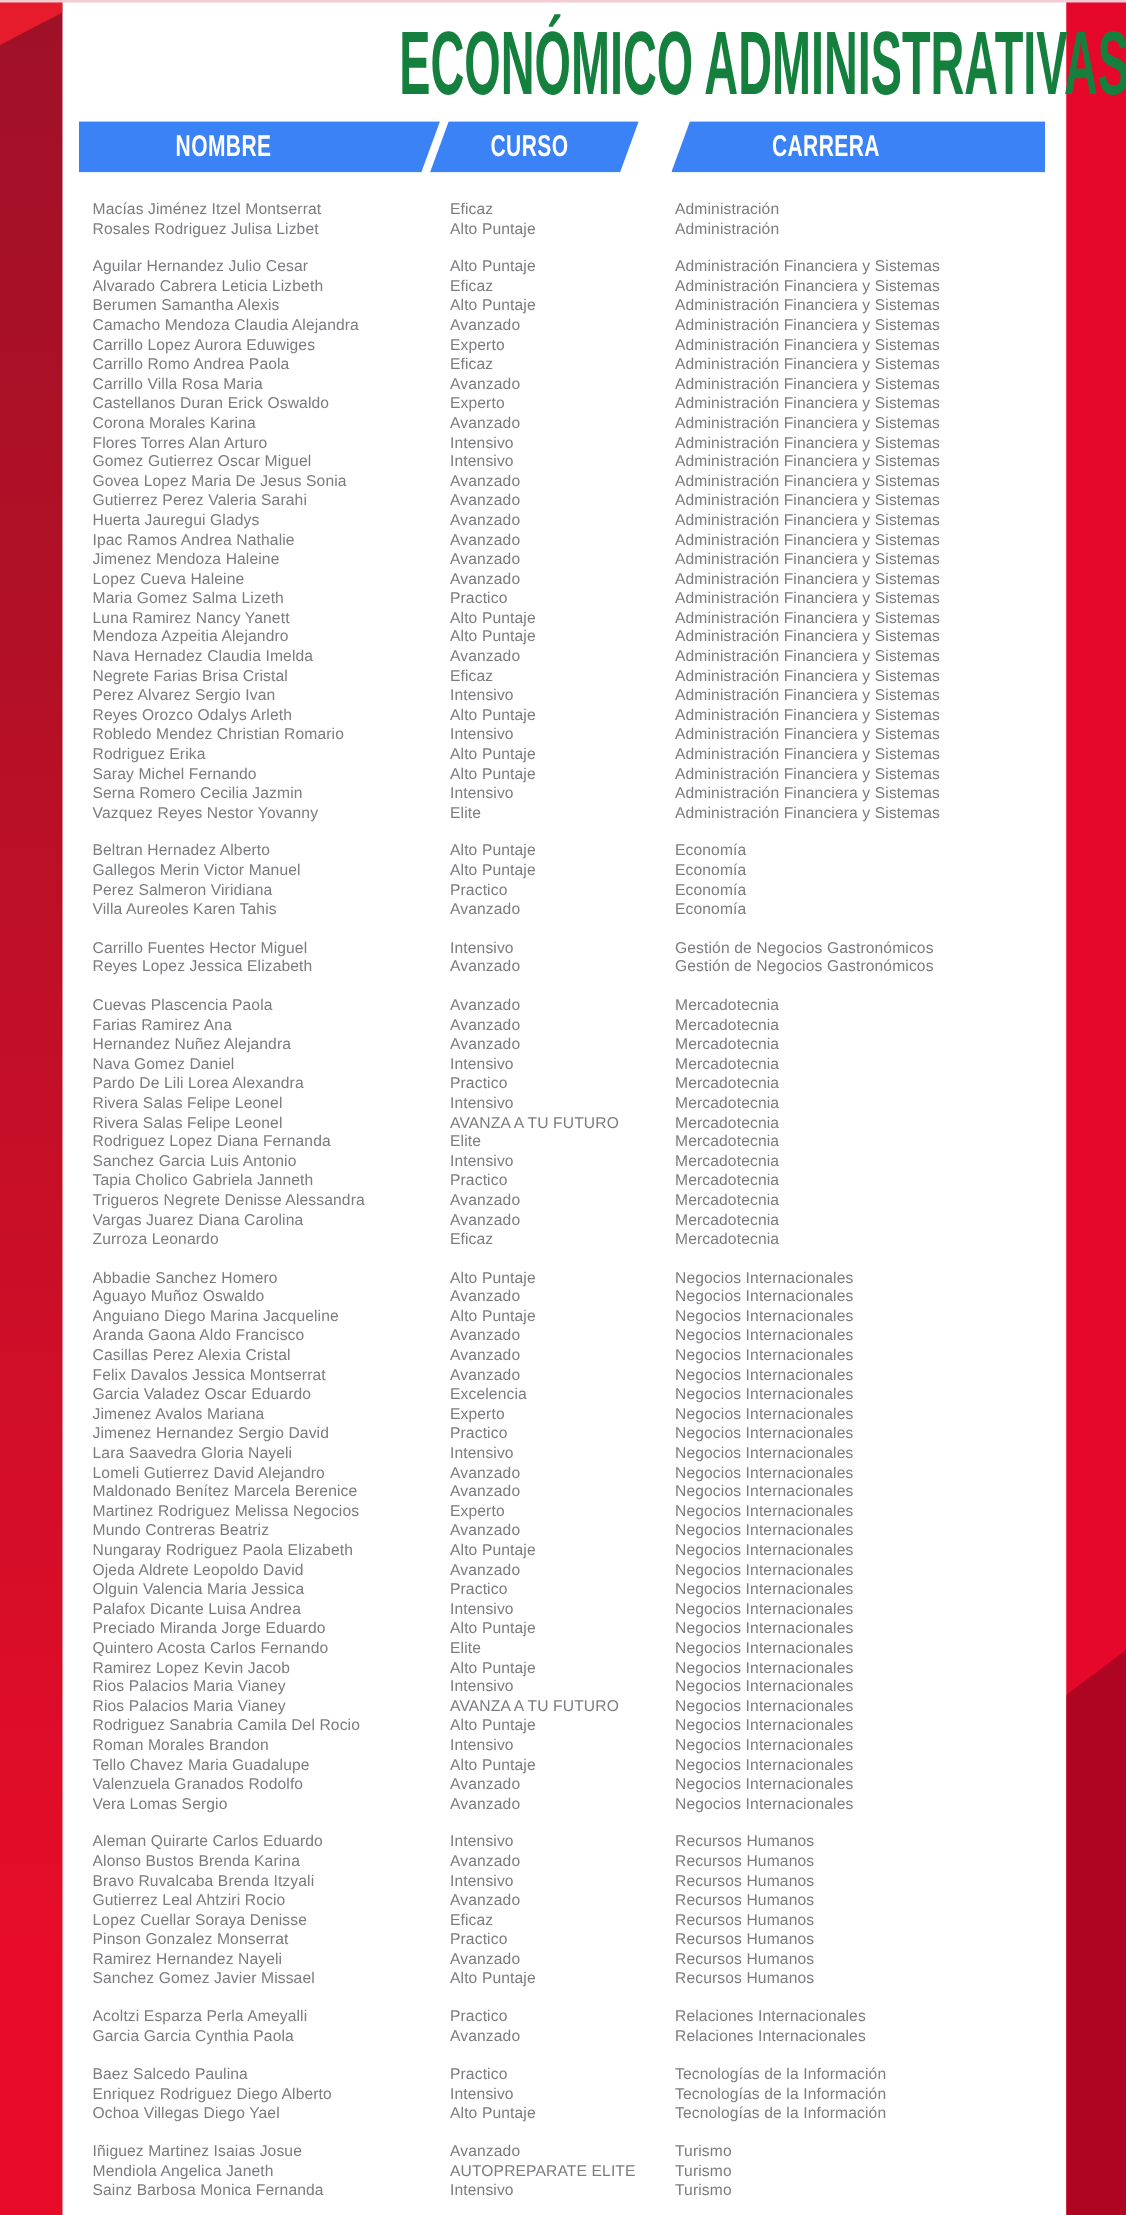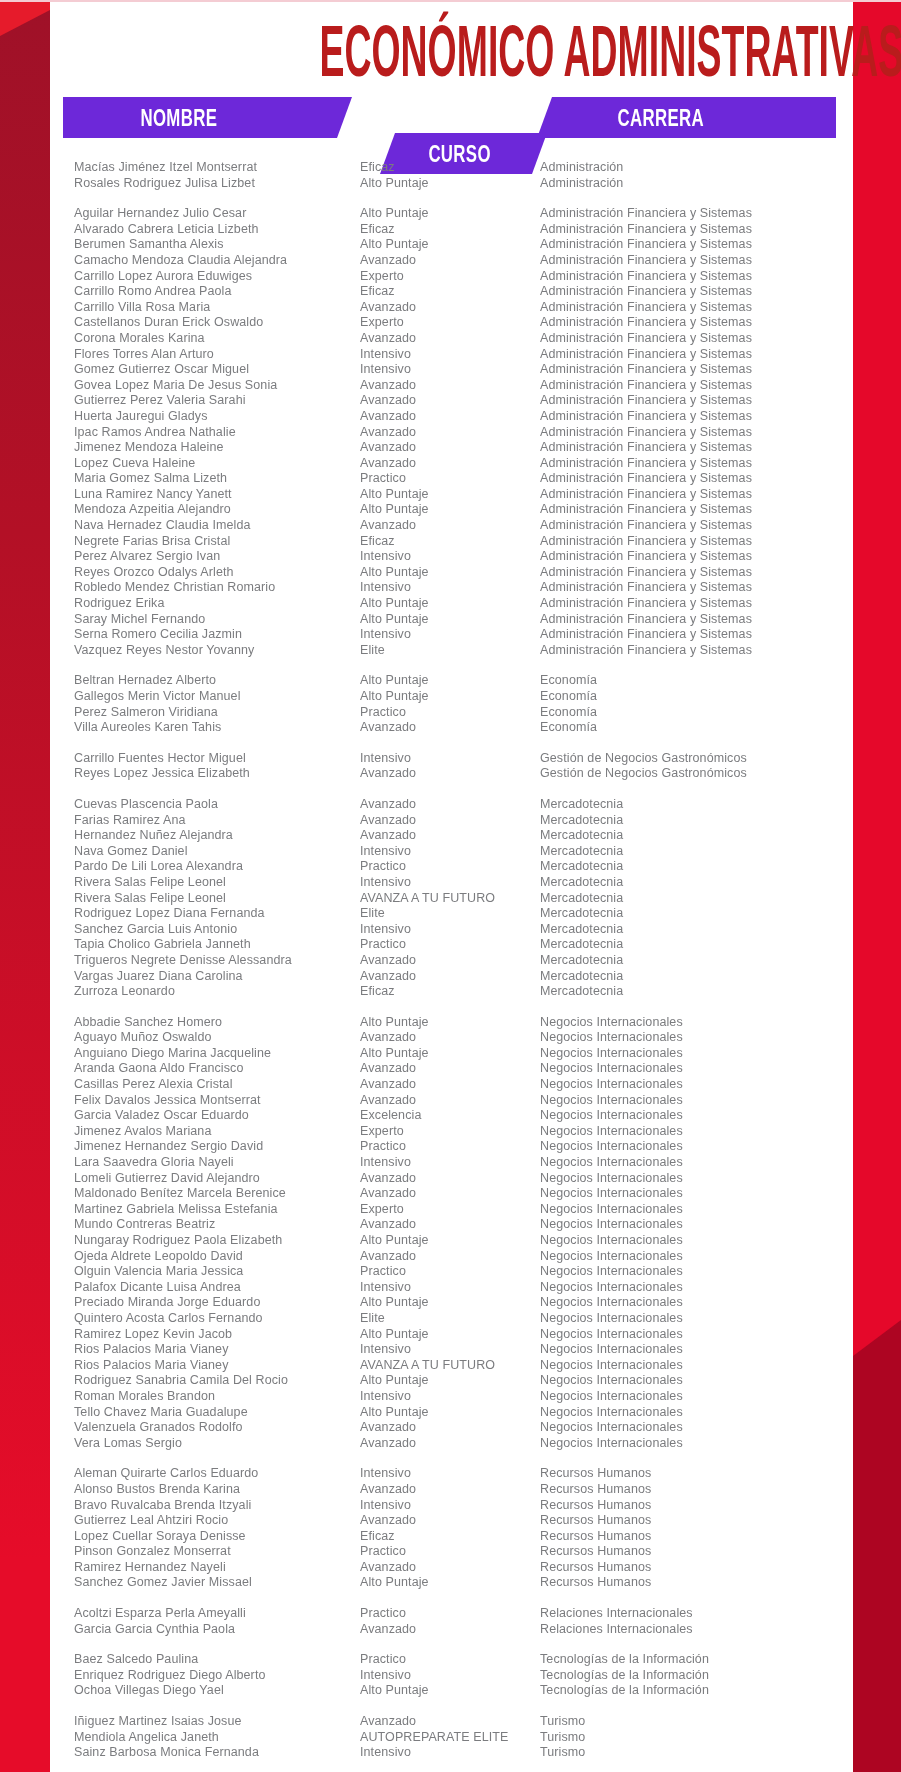--- a/index.html
+++ b/index.html
@@ -27,37 +27,37 @@
     background:#ad0522;
     clip-path:polygon(0 36px,100% 0,100% 100%,0 100%);
   }
   .top-line{
     position:absolute;top:0;left:0;width:901px;height:2px;
     background:#f4ccd3;z-index:6;
   }
   
   .title{
     position:absolute;top:20px;left:50px;width:803px;
-    text-align:right;color:#b91c1c;white-space:nowrap;
+    text-align:right;color:#15803d;white-space:nowrap;
   }
   .title span{
     display:inline-block;font-size:72px;font-weight:700;line-height:62px;
     transform:scaleX(0.52);transform-origin:center;letter-spacing:0px;
   }
   
   .hdr{
-    position:absolute;top:97px;height:41px;background:#6d28d9;color:#ffffff;
+    position:absolute;top:97px;height:41px;background:#3b82f6;color:#ffffff;
     display:flex;align-items:center;justify-content:center;box-sizing:border-box;
   }
   .hdr span{
     display:inline-block;font-weight:700;font-size:24px;letter-spacing:.5px;
     transform:scaleX(0.7);transform-origin:center;white-space:nowrap;
   }
   #hdr-nombre{left:63px;width:289px;clip-path:polygon(0 0,100% 0,calc(100% - 15px) 100%,0 100%);padding-right:58px;}
-  #hdr-curso{left:380px;width:167px;clip-path:polygon(15px 0,100% 0,calc(100% - 15px) 100%,0 100%);padding-right:8px;margin-top:36px;}
+  #hdr-curso{left:344px;width:167px;clip-path:polygon(15px 0,100% 0,calc(100% - 15px) 100%,0 100%);padding-right:8px;}
   #hdr-carrera{left:537px;width:299px;clip-path:polygon(15px 0,100% 0,100% 100%,0 100%);padding-right:51px;}
   
   #rows{position:absolute;top:148px;left:74px;width:772px;}
   .group{margin-top:15px;}
   .group:first-child{margin-top:12px;}
   .row{display:flex;height:15.6px;font-size:12.5px;line-height:15.6px;color:#7b7c7f;letter-spacing:.1px;white-space:nowrap;}
   .c-nombre{width:286px;overflow:hidden;}
   .c-curso{width:180px;overflow:hidden;}
   .c-carrera{flex:1;overflow:hidden;}
 </style>
@@ -398,21 +398,21 @@
         <span class="c-nombre">Lomeli Gutierrez David Alejandro</span>
         <span class="c-curso">Avanzado</span>
         <span class="c-carrera">Negocios Internacionales</span>
       </div>
       <div class="row">
         <span class="c-nombre">Maldonado Benítez Marcela Berenice</span>
         <span class="c-curso">Avanzado</span>
         <span class="c-carrera">Negocios Internacionales</span>
       </div>
       <div class="row">
-        <span class="c-nombre">Martinez Gabriela Melissa Estefania</span>
+        <span class="c-nombre">Martinez Rodriguez Melissa Negocios</span>
         <span class="c-curso">Experto</span>
         <span class="c-carrera">Negocios Internacionales</span>
       </div>
       <div class="row">
         <span class="c-nombre">Mundo Contreras Beatriz</span>
         <span class="c-curso">Avanzado</span>
         <span class="c-carrera">Negocios Internacionales</span>
       </div>
       <div class="row">
         <span class="c-nombre">Nungaray Rodriguez Paola Elizabeth</span>

